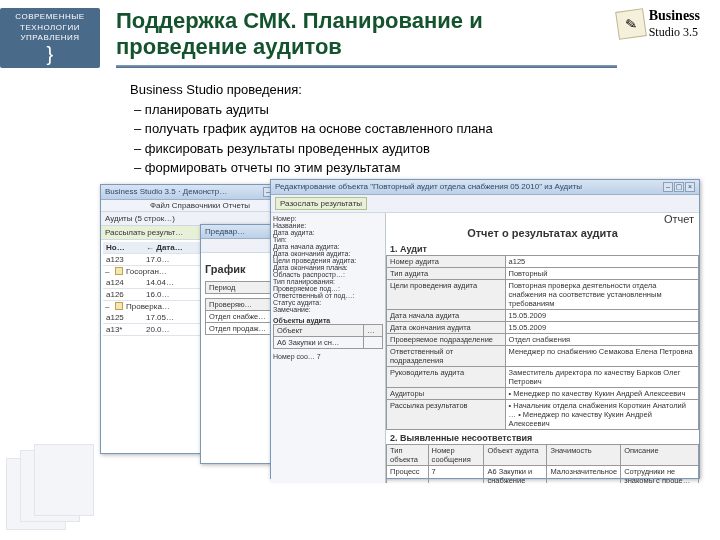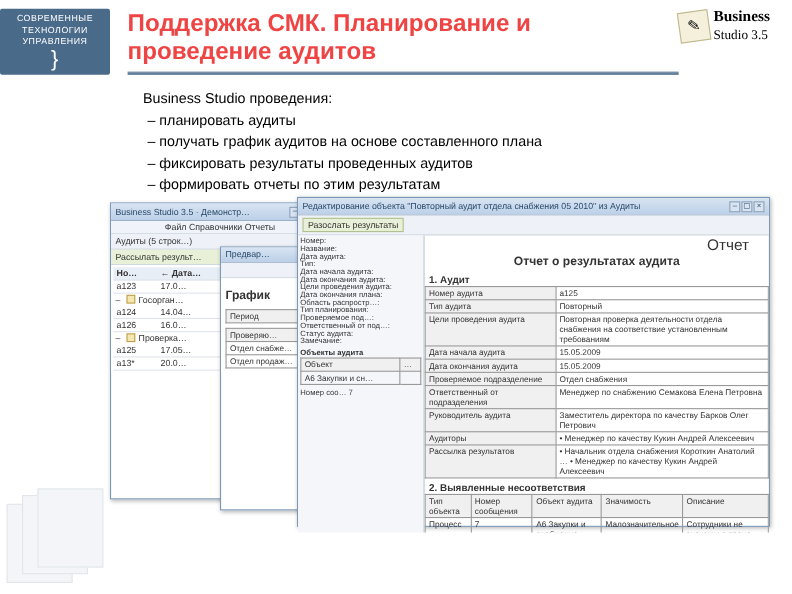--- a/index.html
+++ b/index.html
@@ -2,21 +2,21 @@
 <html><head>
 <meta charset="utf-8">
 <style>
   * { box-sizing: border-box; margin: 0; padding: 0; }
   body { width: 720px; height: 540px; font-family: Arial, sans-serif; background: #fff; position: relative; overflow: hidden; }
   .slide { width: 100%; height: 100%; display: flex; flex-direction: column; }
   .header-row { display: flex; align-items: flex-start; padding: 8px 20px 0 0; }
   .logo-left { width: 100px; height: 60px; background: #4a6a8a; color: #fff; font-size: 8px; padding: 6px; display:flex; flex-direction:column; justify-content:center; align-items:center; border-radius: 2px; letter-spacing: 0.5px; line-height:1.3; }
   .logo-left .icon { font-size: 20px; line-height:1; }
   .title-area { flex: 1; padding-left: 16px; }
-  h1 { font-size: 22px; font-weight: bold; color: #ef4444; line-height: 1.2; margin-bottom: 0; }
+  h1 { font-size: 22px; font-weight: bold; color: #14532d; line-height: 1.2; margin-bottom: 0; }
   .title-underline { height: 3px; background: linear-gradient(#8aa0b8,#4a6a8a); margin-top: 4px; }
   .logo-right { display: flex; align-items: center; font-family: Georgia, serif; font-size: 14px; }
   .logo-right .bs-icon { width: 28px; height: 28px; background:#f4f0dc; border:1px solid #c0b890; margin-right:4px; transform:rotate(-8deg); display:flex; align-items:center; justify-content:center; font-size:14px;}
   .logo-right b { font-size: 14px; }
   .logo-right .v { font-size: 12px; color:#000000; }
   .body-text { padding: 12px 30px 6px 130px; font-size: 13px; line-height: 1.5; color: #000; }
   .body-text ul { list-style: none; padding-left: 4px; }
   .body-text li::before { content: "– "; }
   .screens { position: relative; flex: 1; margin: 0 30px 10px 130px; }
   .win { position: absolute; background: #fff; border: 1px solid #7b98b8; box-shadow: 1px 1px 4px rgba(0,0,0,0.3); font-size: 8px; color:#333; }
@@ -25,21 +25,21 @@
   .win .toolbar { background:#eef2f8; padding:2px 4px; border-bottom:1px solid #d0d8e0; }
   .win .content { background:#fff; padding:2px; }
   .winA { left: -30px; top: 0; width: 200px; height: 270px; z-index: 1; }
   .winB { left: 70px; top: 40px; width: 180px; height: 240px; z-index: 2; }
   .winC { left: 140px; top: -5px; width: 430px; height: 300px; z-index: 3; }
   .winC .report-title { text-align:center; font-weight:bold; font-size:11px; padding:2px 0;}
   table.rep { width:100%; border-collapse: collapse; font-size:7.5px; }
   table.rep td, table.rep th { border:1px solid #999; padding:1px 3px; vertical-align:top; text-align:left;}
   table.rep th { background:#f0f0f0; font-weight:normal;}
   .sec-h { font-weight:bold; font-size:9px; padding:3px 0 1px 4px;}
-  .right-col { text-align:right; font-size:14px; padding-right:18px;}
+  .right-col { text-align:right; font-size:11px; padding-right:5px;}
   .ghost-docs { position:absolute; left:6px; bottom:6px; width:100px; height:90px; opacity:0.25; }
   .gd { position:absolute; width:60px; height:72px; background:#d0dae4; border:1px solid #90a0b0; }
   .gd:nth-child(1){left:0;top:14px;} .gd:nth-child(2){left:14px;top:6px;} .gd:nth-child(3){left:28px;top:0;}
   .tree-item { padding:1px 2px; display:flex; align-items:center; }
   .tree-item .ci { width:8px;height:8px;background:#f4e8b0;border:1px solid #c0a050;margin-right:3px;}
   .grid-row { display:flex; border-bottom:1px solid #e0e4ea; }
   .grid-row span { padding:1px 3px; overflow:hidden; white-space:nowrap; }
   .grid-hdr { background:#e8eef6; font-weight:bold;}
   .close-btns span{display:inline-block;width:10px;height:10px;background:#d8e4f2;border:1px solid #8aa0b8;margin-left:1px;font-size:7px;line-height:8px;text-align:center;}
 </style>

